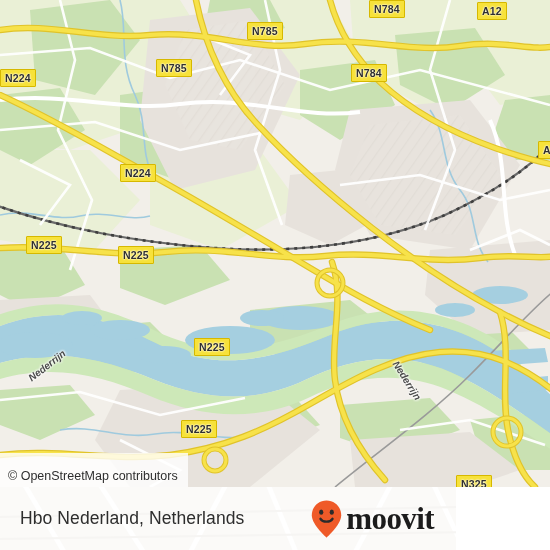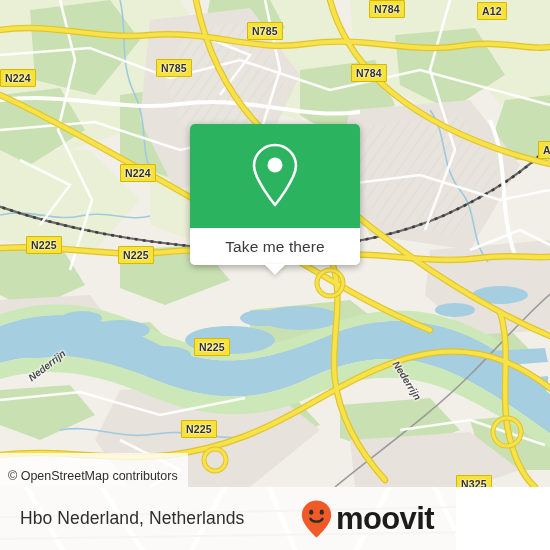--- a/index.html
+++ b/index.html
@@ -116,21 +116,21 @@
     justify-content:space-between;
     padding:0 22px 0 20px;
     box-sizing:border-box;
   }
   .place-name{
     font-size:17.5px;
     color:#2d2d2d;
     letter-spacing:.1px;
     white-space:nowrap;
   }
-  .brand{display:flex;align-items:center;gap:2px;}
+  .brand{display:flex;align-items:center;gap:2px;font-family:Liberation Serif, serif;}
   .brand-word{
     font-size:31px;
     font-weight:bold;
     color:#1c1c1c;
     letter-spacing:-.6px;
     line-height:1;
     margin-left:1px;
   }
 </style>
 </head>
@@ -322,32 +322,20 @@
         <div class="shield" style="left: 194px; top: 338px;">N225</div>
         <div class="shield" style="left: 181px; top: 420px;">N225</div>
         <div class="shield" style="left: 456px; top: 475px;">N325</div>
       </div>
 
     <div id="river-labels">
         <div class="river-label" style="left: 25px; top: 360px; transform: rotate(-38deg);">Nederrijn</div>
         <div class="river-label" style="left: 385px; top: 375px; transform: rotate(58deg);">Nederrijn</div>
       </div>
 
-    <div class="card">
-      <div class="card-top">
-        <svg class="pin-icon" width="58" height="70" viewBox="0 0 58 70">
-          <path d="M29 4 C17.5 4 8 13.3 8 24.8 C8 38 29 64 29 64 C29 64 50 38 50 24.8 C50 13.3 40.5 4 29 4 Z" fill="none" stroke="#ffffff" stroke-width="2.6" stroke-linejoin="round"></path>
-          <circle cx="29" cy="24" r="7.5" fill="#ffffff"></circle>
-        </svg>
-      </div>
-      <div class="card-bottom">
-        <span>Take me there</span>
-        <div class="card-tail"></div>
-      </div>
-    </div>
 
     <div class="attribution">© OpenStreetMap contributors</div>
   </div>
 
   <div class="footer">
     <svg class="footer-bg" viewBox="0 0 550 63" preserveAspectRatio="none">
       <rect x="0" y="0" width="550" height="63" fill="#f2efe9"></rect>
       <g stroke="#ffffff" stroke-width="5" fill="none">
         <path d="M20,-10 L70,75"></path>
         <path d="M95,-10 L150,75"></path>

